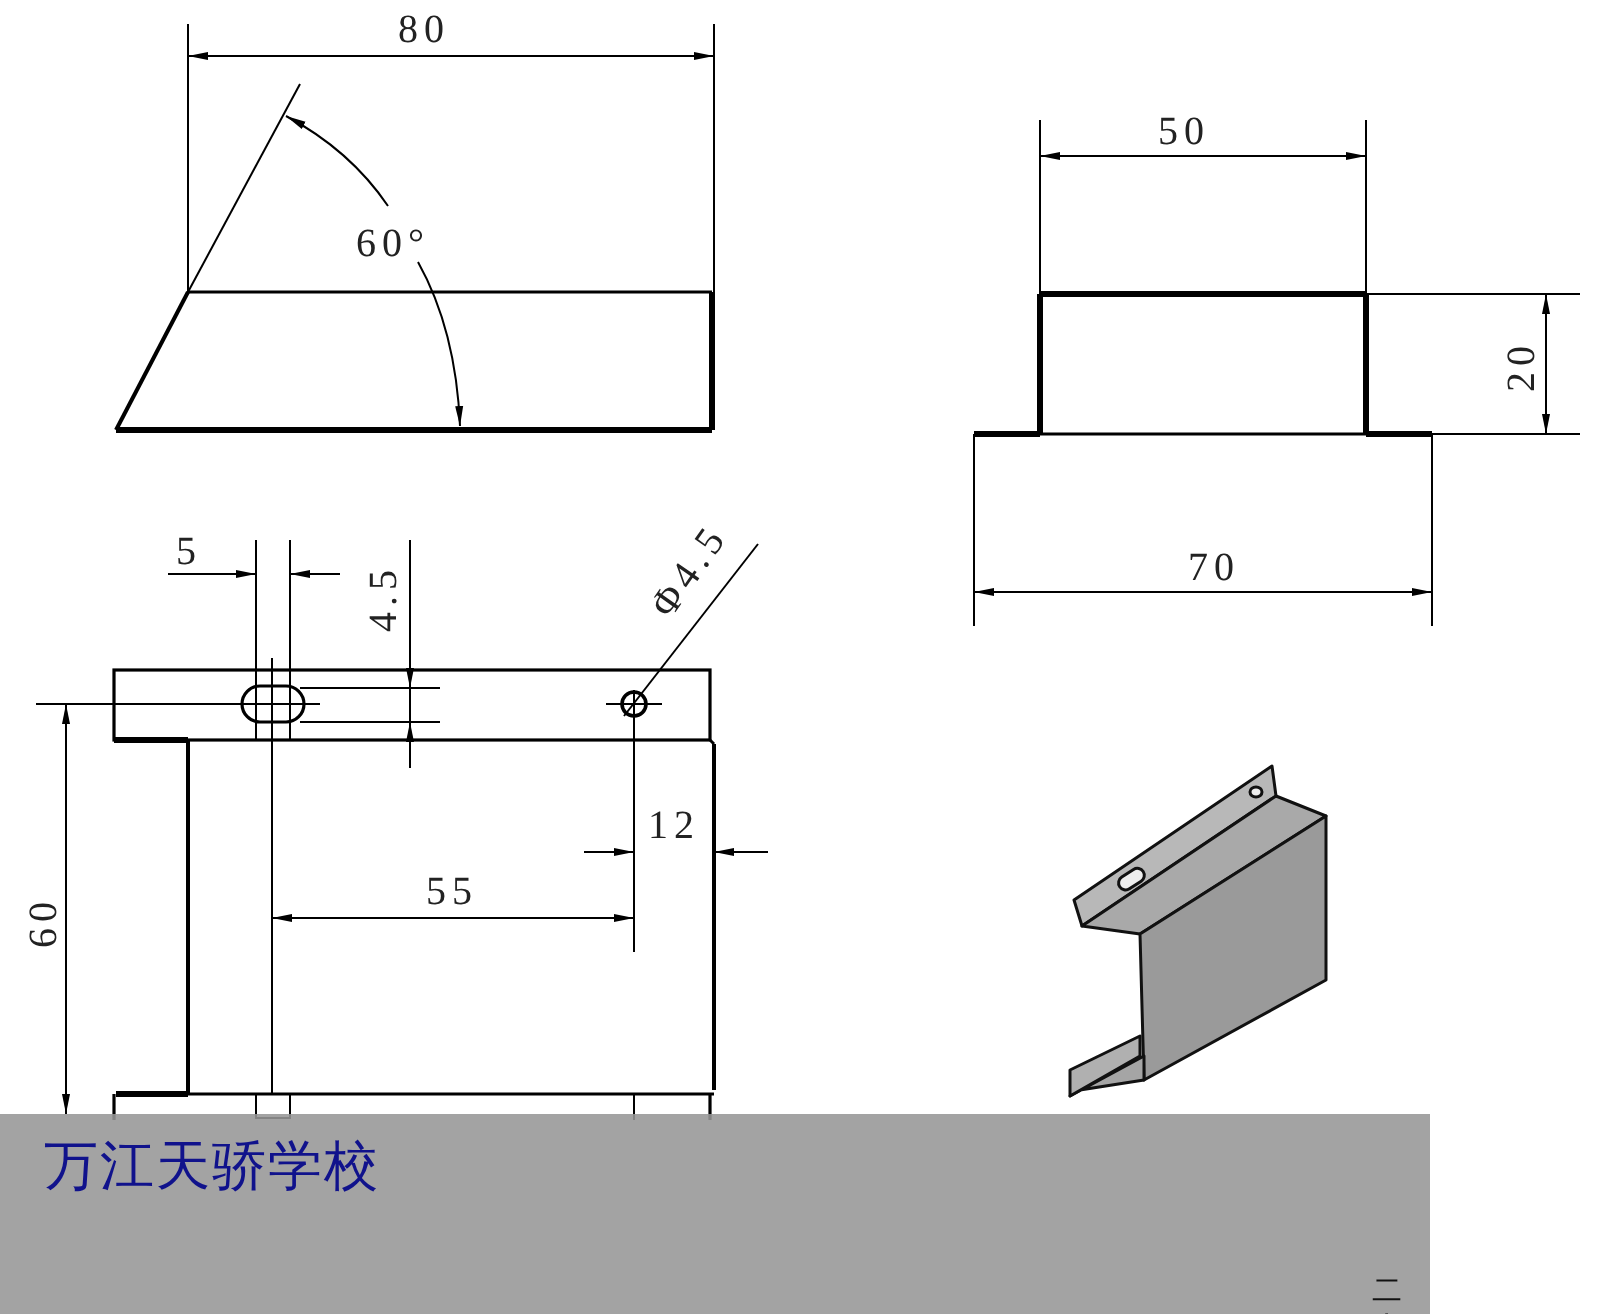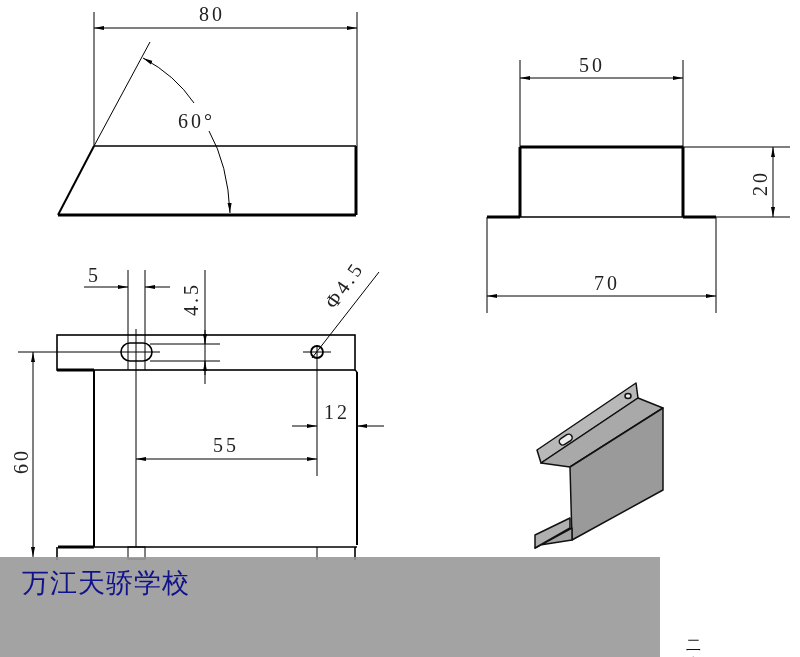--- a/index.html
+++ b/index.html
@@ -1,19 +1,19 @@
 <!DOCTYPE html>
 <html><head>
 <meta charset="utf-8">
 <style>
   html, body { margin: 0; padding: 0; background: #ffffff; }
   body { width: 800px; height: 657px; position: relative; overflow: hidden; font-family: "Liberation Sans", sans-serif; }
   #drawing { position: absolute; left: 0; top: 0; width: 800px; height: 657px; }
   .dimtext { font-family: "Liberation Serif", serif; font-size: 20px; fill: #222; letter-spacing: 3px; }
-  .banner { position: absolute; left: 0; top: 557px; width: 660px; height: 100px; background: rgba(150,150,150,0.88); }
+  .banner { position: absolute; left: 0; top: 557px; width: 715px; height: 100px; background: rgba(150,150,150,0.88); }
   .school { position: absolute; left: 22px; top: 8px; font-size: 27px; color: #10128c; font-family: "DejaVu Sans", sans-serif; letter-spacing: 1px; }
   .course { position: absolute; left: 168px; top: 47px; font-size: 26px; color: #10128c; font-family: "DejaVu Sans", sans-serif; white-space: pre; }
   .tagline { position: absolute; left: 686px; top: 79px; font-size: 15px; color: #111; font-family: "DejaVu Sans", sans-serif; }
 </style>
 </head>
 <body>
 
 <svg id="drawing" viewBox="0 0 800 657" xmlns="http://www.w3.org/2000/svg">
   <defs>
     <marker id="arr" viewBox="0 0 10 6" refX="10" refY="3" markerWidth="10" markerHeight="6" orient="auto-start-reverse" markerUnits="userSpaceOnUse">

